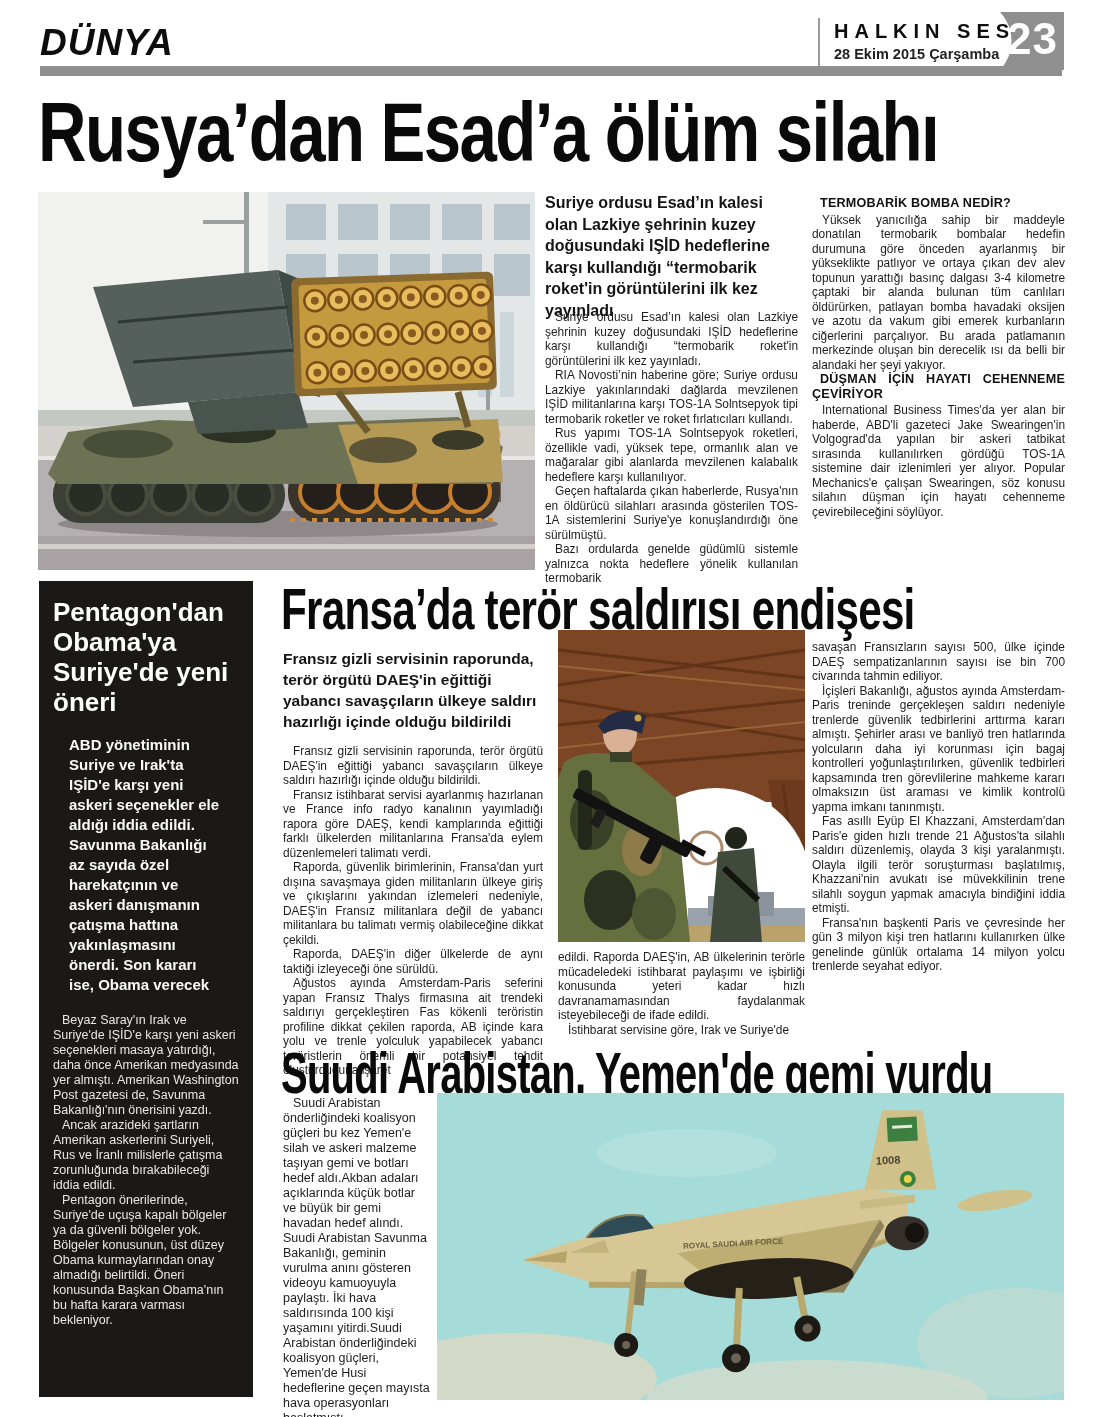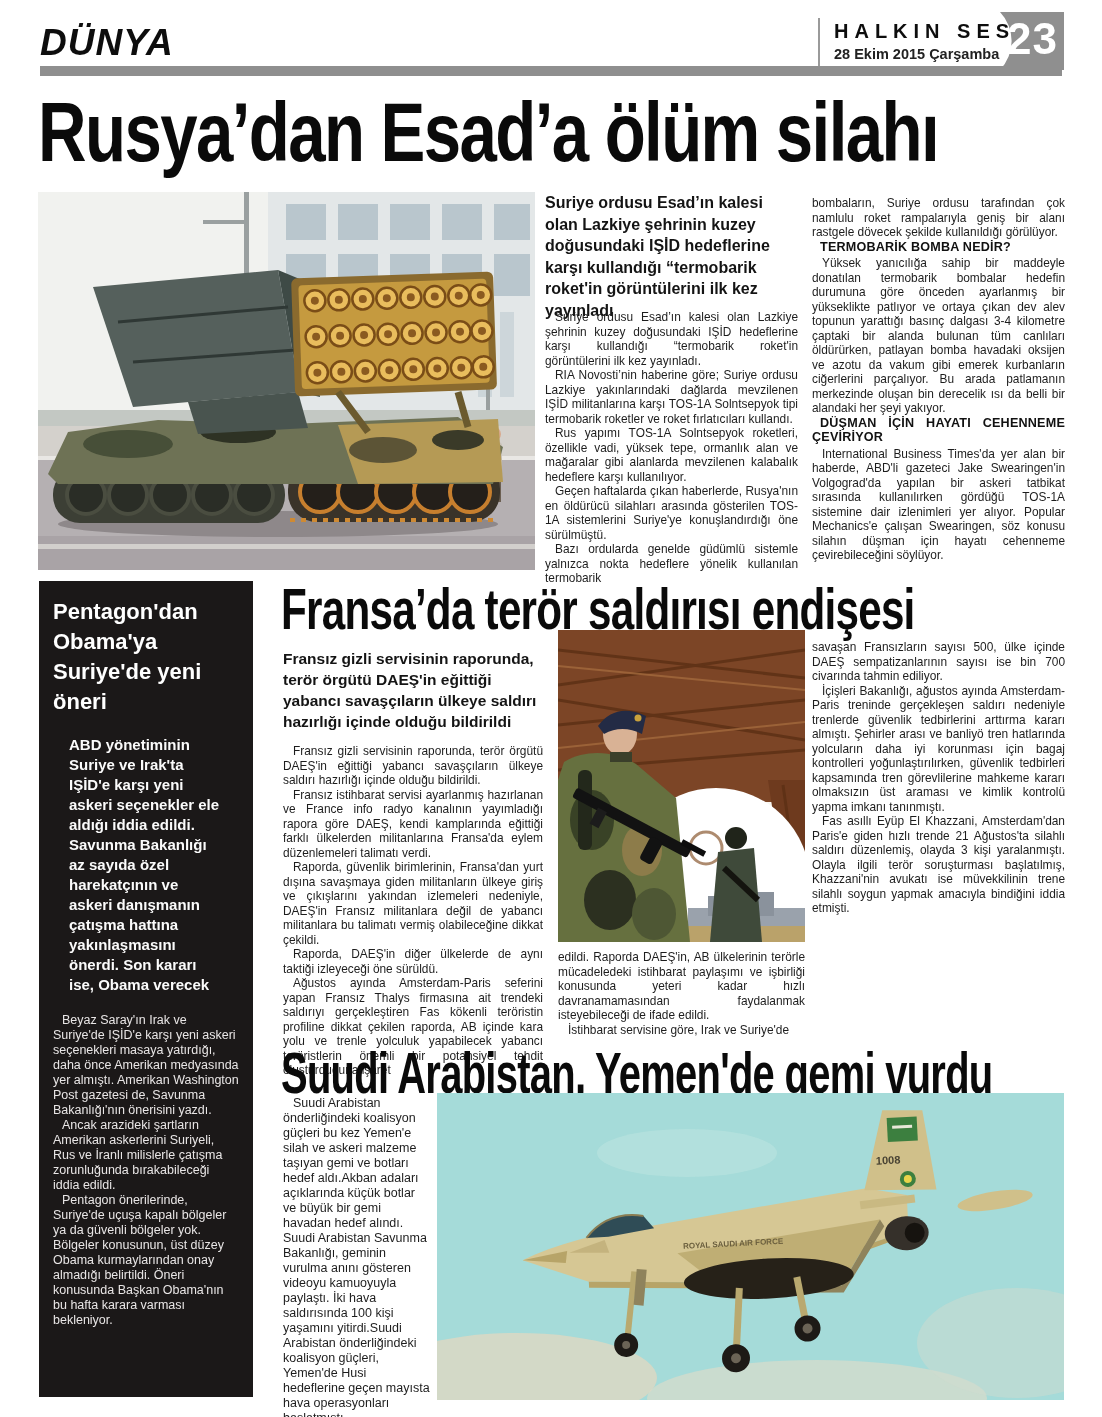--- a/index.html
+++ b/index.html
@@ -39,21 +39,21 @@
   .colA{left:545px;top:310px;width:253px;}
   .colB{left:812px;top:196px;width:253px;}
   .fr-col1{left:283px;top:744px;width:260px;}
   .fr-col2{left:558px;top:950px;width:247px;}
   .fr-col3{left:812px;top:640px;width:253px;}
   .sa-col{left:283px;top:1096px;width:148px;font-size:12.5px;line-height:15px;text-align:left;}
 
   
   .pentagon{left:39px;top:581px;width:214px;height:816px;background:#1b1818;color:#efecec;
             box-sizing:border-box;padding:16px 14px;overflow:hidden;}
-  .pentagon .title{font-size:22px;line-height:30px;font-weight:700;color:#fff;margin:0 0 18px;}
+  .pentagon .title{font-size:26px;line-height:30px;font-weight:700;color:#fff;margin:0 0 18px;}
   .pentagon .psf{font-size:15px;line-height:20px;font-weight:700;color:#fbfbfb;margin:0 16px 18px;}
   .pentagon .pbody{font-size:12.5px;line-height:15px;color:#e9e6e6;}
   .pentagon .pbody p{margin:0;text-indent:9px;}
 
   .photo{display:block;}
   .photo-tos{left:38px;top:192px;}
   .photo-soldier{left:558px;top:630px;}
   .photo-jet{left:437px;top:1093px;}
 </style>
 </head>
@@ -212,21 +212,20 @@
 
   <div class="abs bodycol colA">
     <p>Suriye ordusu Esad’ın kalesi olan Lazkiye şehrinin kuzey doğusundaki IŞİD hedeflerine karşı kullandığı “termobarik roket'in görüntülerini ilk kez yayınladı.</p>
     <p>RIA Novosti’nin haberine göre; Suriye ordusu Lazkiye yakınlarındaki dağlarda mevzilenen IŞİD militanlarına karşı TOS-1A Solntsepyok tipi termobarik roketler ve roket fırlatıcıları kullandı.</p>
     <p>Rus yapımı TOS-1A Solntsepyok roketleri, özellikle vadi, yüksek tepe, ormanlık alan ve mağaralar gibi alanlarda mevzilenen kalabalık hedeflere karşı kullanılıyor.</p>
     <p>Geçen haftalarda çıkan haberlerde, Rusya'nın en öldürücü silahları arasında gösterilen TOS-1A sistemlerini Suriye'ye konuşlandırdığı öne sürülmüştü.</p>
     <p>Bazı ordularda genelde güdümlü sistemle yalnızca nokta hedeflere yönelik kullanılan termobarik</p>
   </div>
 
   <div class="abs bodycol colB">
-    <p class="noindent">bombaların, Suriye ordusu tarafından çok namlulu roket rampalarıyla geniş bir alanı rastgele dövecek şekilde kullanıldığı görülüyor.</p>
     <div class="subhead">TERMOBARİK BOMBA NEDİR?</div>
     <p>Yüksek yanıcılığa sahip bir maddeyle donatılan termobarik bombalar hedefin durumuna göre önceden ayarlanmış bir yükseklikte patlıyor ve ortaya çıkan dev alev topunun yarattığı basınç dalgası 3-4 kilometre çaptaki bir alanda bulunan tüm canlıları öldürürken, patlayan bomba havadaki oksijen ve azotu da vakum gibi emerek kurbanların ciğerlerini parçalıyor. Bu arada patlamanın merkezinde oluşan bin derecelik ısı da belli bir alandaki her şeyi yakıyor.</p>
     <div class="subhead">DÜŞMAN İÇİN HAYATI CEHENNEME ÇEVİRİYOR</div>
     <p>International Business Times'da yer alan bir haberde, ABD'li gazeteci Jake Swearingen'in Volgograd'da yapılan bir askeri tatbikat sırasında kullanılırken gördüğü TOS-1A sistemine dair izlenimleri yer alıyor. Popular Mechanics'e çalışan Swearingen, söz konusu silahın düşman için hayatı cehenneme çevirebileceğini söylüyor.</p>
   </div>
 
   <aside class="abs pentagon">
     <h2 class="title">Pentagon'dan Obama'ya Suriye'de yeni öneri</h2>
     <div class="psf">ABD yönetiminin Suriye ve Irak'ta IŞİD'e karşı yeni askeri seçenekler ele aldığı iddia edildi. Savunma Bakanlığı az sayıda özel harekatçının ve askeri danışmanın çatışma hattına yakınlaşmasını önerdi. Son kararı ise, Obama verecek</div>
     <div class="pbody">
@@ -309,20 +308,21 @@
 
   <div class="abs bodycol fr-col2">
     <p class="noindent">edildi. Raporda DAEŞ'in, AB ülkelerinin terörle mücadeledeki istihbarat paylaşımı ve işbirliği konusunda yeteri kadar hızlı davranamamasından faydalanmak isteyebileceği de ifade edildi.</p>
     <p>İstihbarat servisine göre, Irak ve Suriye'de</p>
   </div>
 
   <div class="abs bodycol fr-col3">
     <p class="noindent">savaşan Fransızların sayısı 500, ülke içinde DAEŞ sempatizanlarının sayısı ise bin 700 civarında tahmin ediliyor.</p>
     <p>İçişleri Bakanlığı, ağustos ayında Amsterdam-Paris treninde gerçekleşen saldırı nedeniyle trenlerde güvenlik tedbirlerini arttırma kararı almıştı. Şehirler arası ve banliyö tren hatlarında yolcuların daha iyi korunması için bagaj kontrolleri yoğunlaştırılırken, güvenlik tedbirleri kapsamında tren görevlilerine mahkeme kararı olmaksızın üst araması ve kimlik kontrolü yapma imkanı tanınmıştı.</p>
     <p>Fas asıllı Eyüp El Khazzani, Amsterdam'dan Paris'e giden hızlı trende 21 Ağustos'ta silahlı saldırı düzenlemiş, olayda 3 kişi yaralanmıştı. Olayla ilgili terör soruşturması başlatılmış, Khazzani'nin avukatı ise müvekkilinin trene silahlı soygun yapmak amacıyla bindiğini iddia etmişti.</p>
+    <p>Fransa'nın başkenti Paris ve çevresinde her gün 3 milyon kişi tren hatlarını kullanırken ülke genelinde günlük ortalama 14 milyon yolcu trenlerde seyahat ediyor.</p>
   </div>
 
   <div class="abs headline h2-headline saudi-headline">
     <span class="cond">Suudi Arabistan, Yemen'de gemi vurdu</span>
   </div>
 
   <div class="abs bodycol sa-col">
     <p>Suudi Arabistan önderliğindeki koalisyon güçleri bu kez Yemen'e silah ve askeri malzeme taşıyan gemi ve botları hedef aldı.Akban adaları açıklarında küçük botlar ve büyük bir gemi havadan hedef alındı. Suudi Arabistan Savunma Bakanlığı, geminin vurulma anını gösteren videoyu kamuoyuyla paylaştı. İki hava saldırısında 100 kişi yaşamını yitirdi.Suudi Arabistan önderliğindeki koalisyon güçleri, Yemen'de Husi hedeflerine geçen mayısta hava operasyonları başlatmıştı.</p>
   </div>
 

